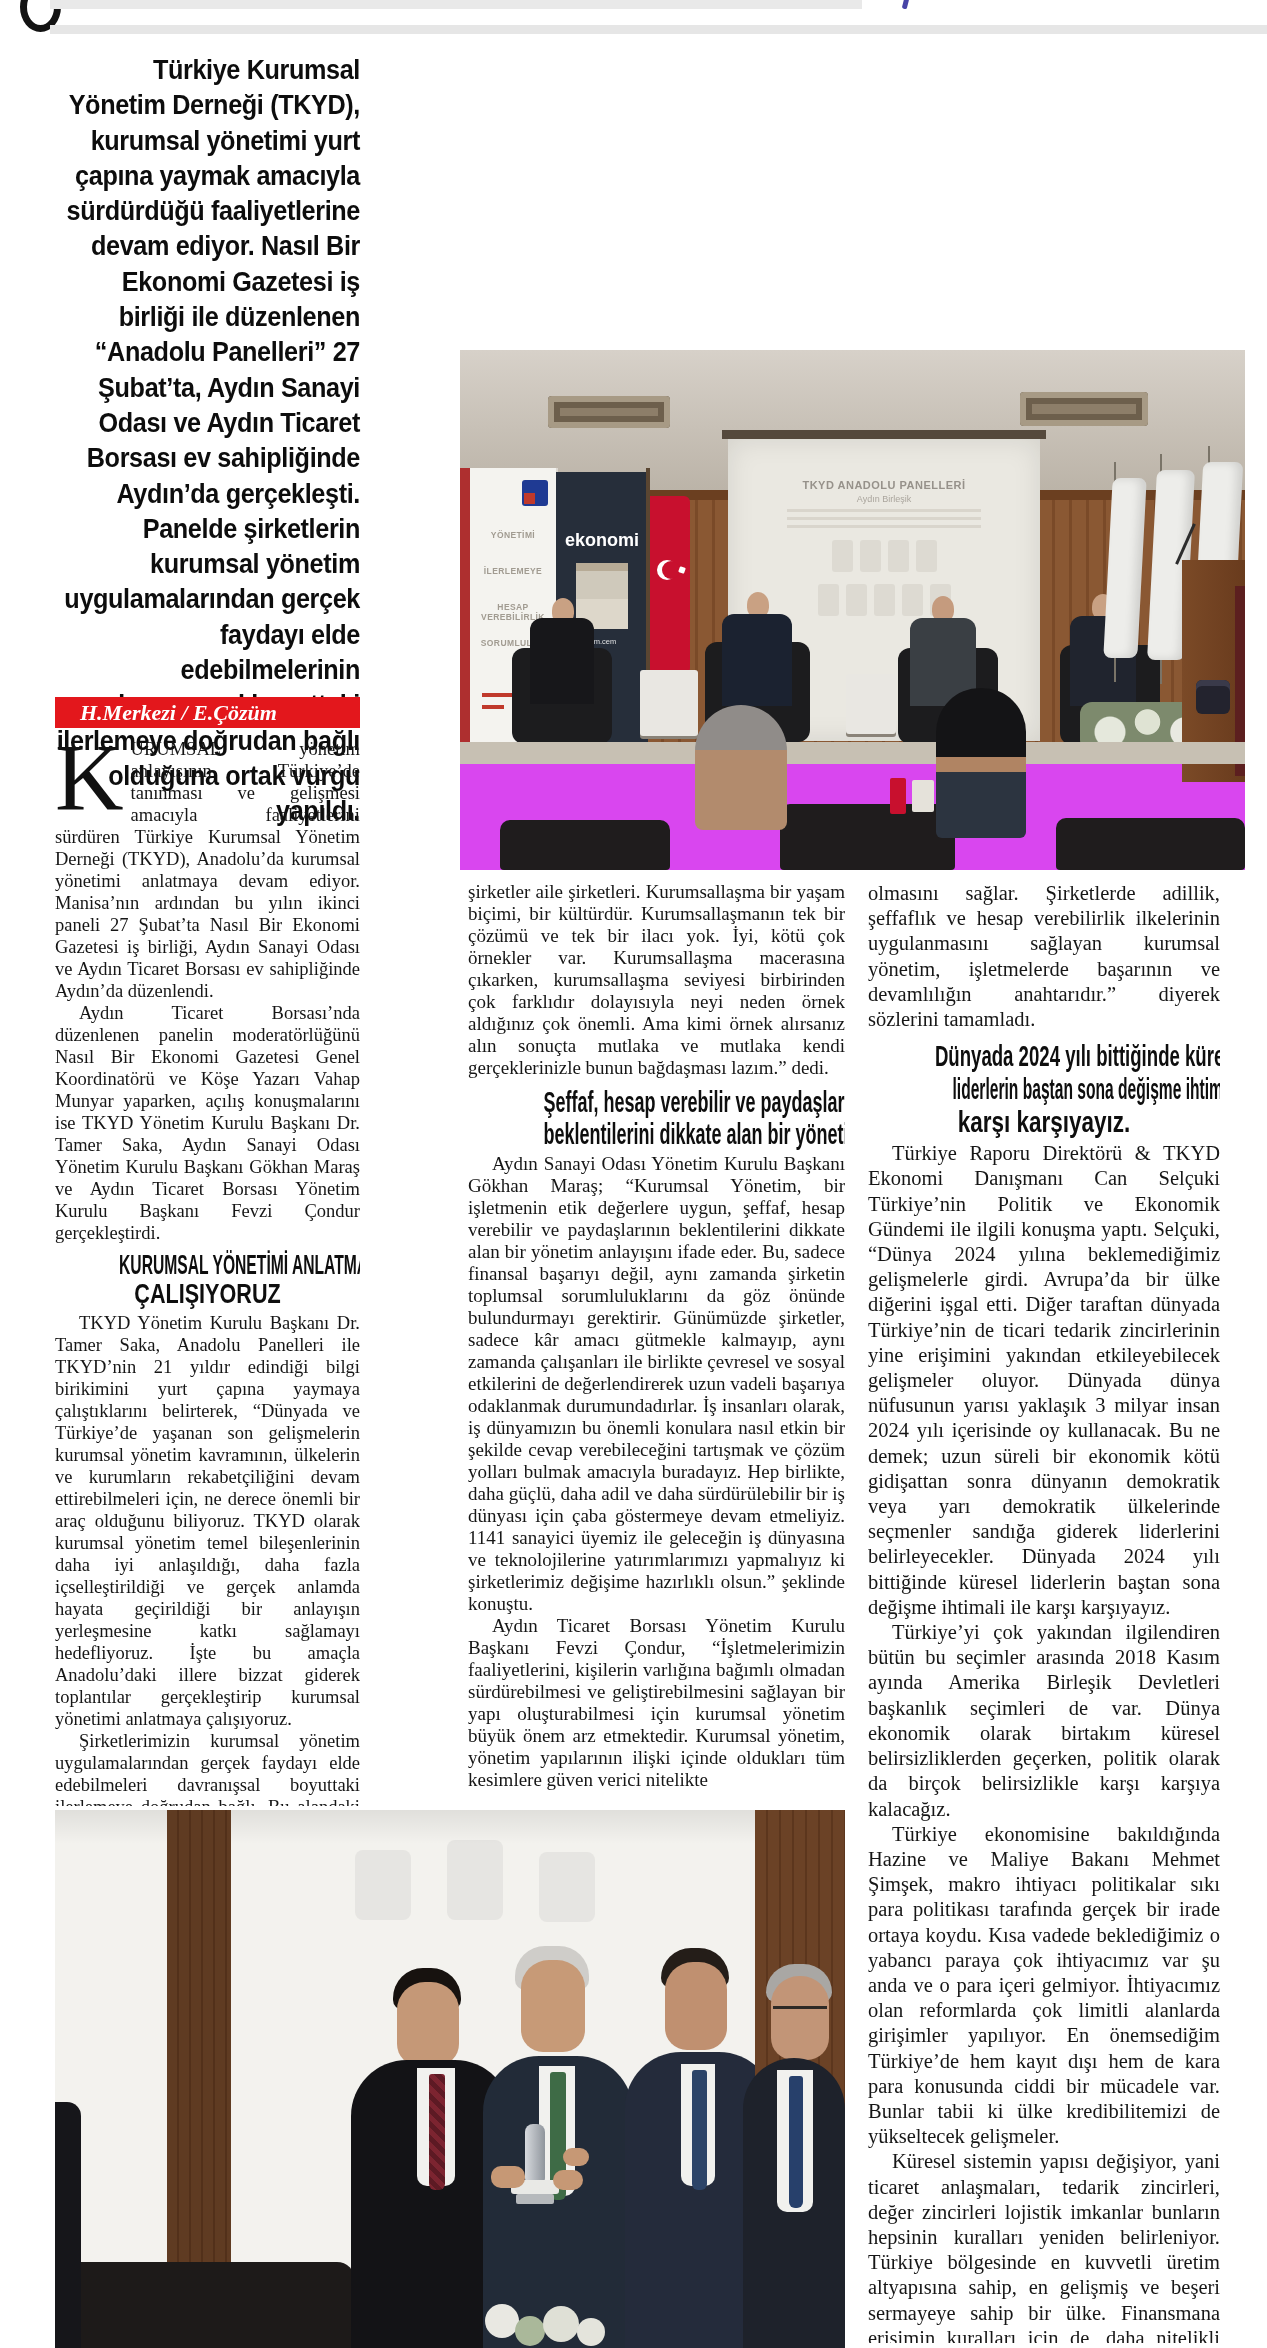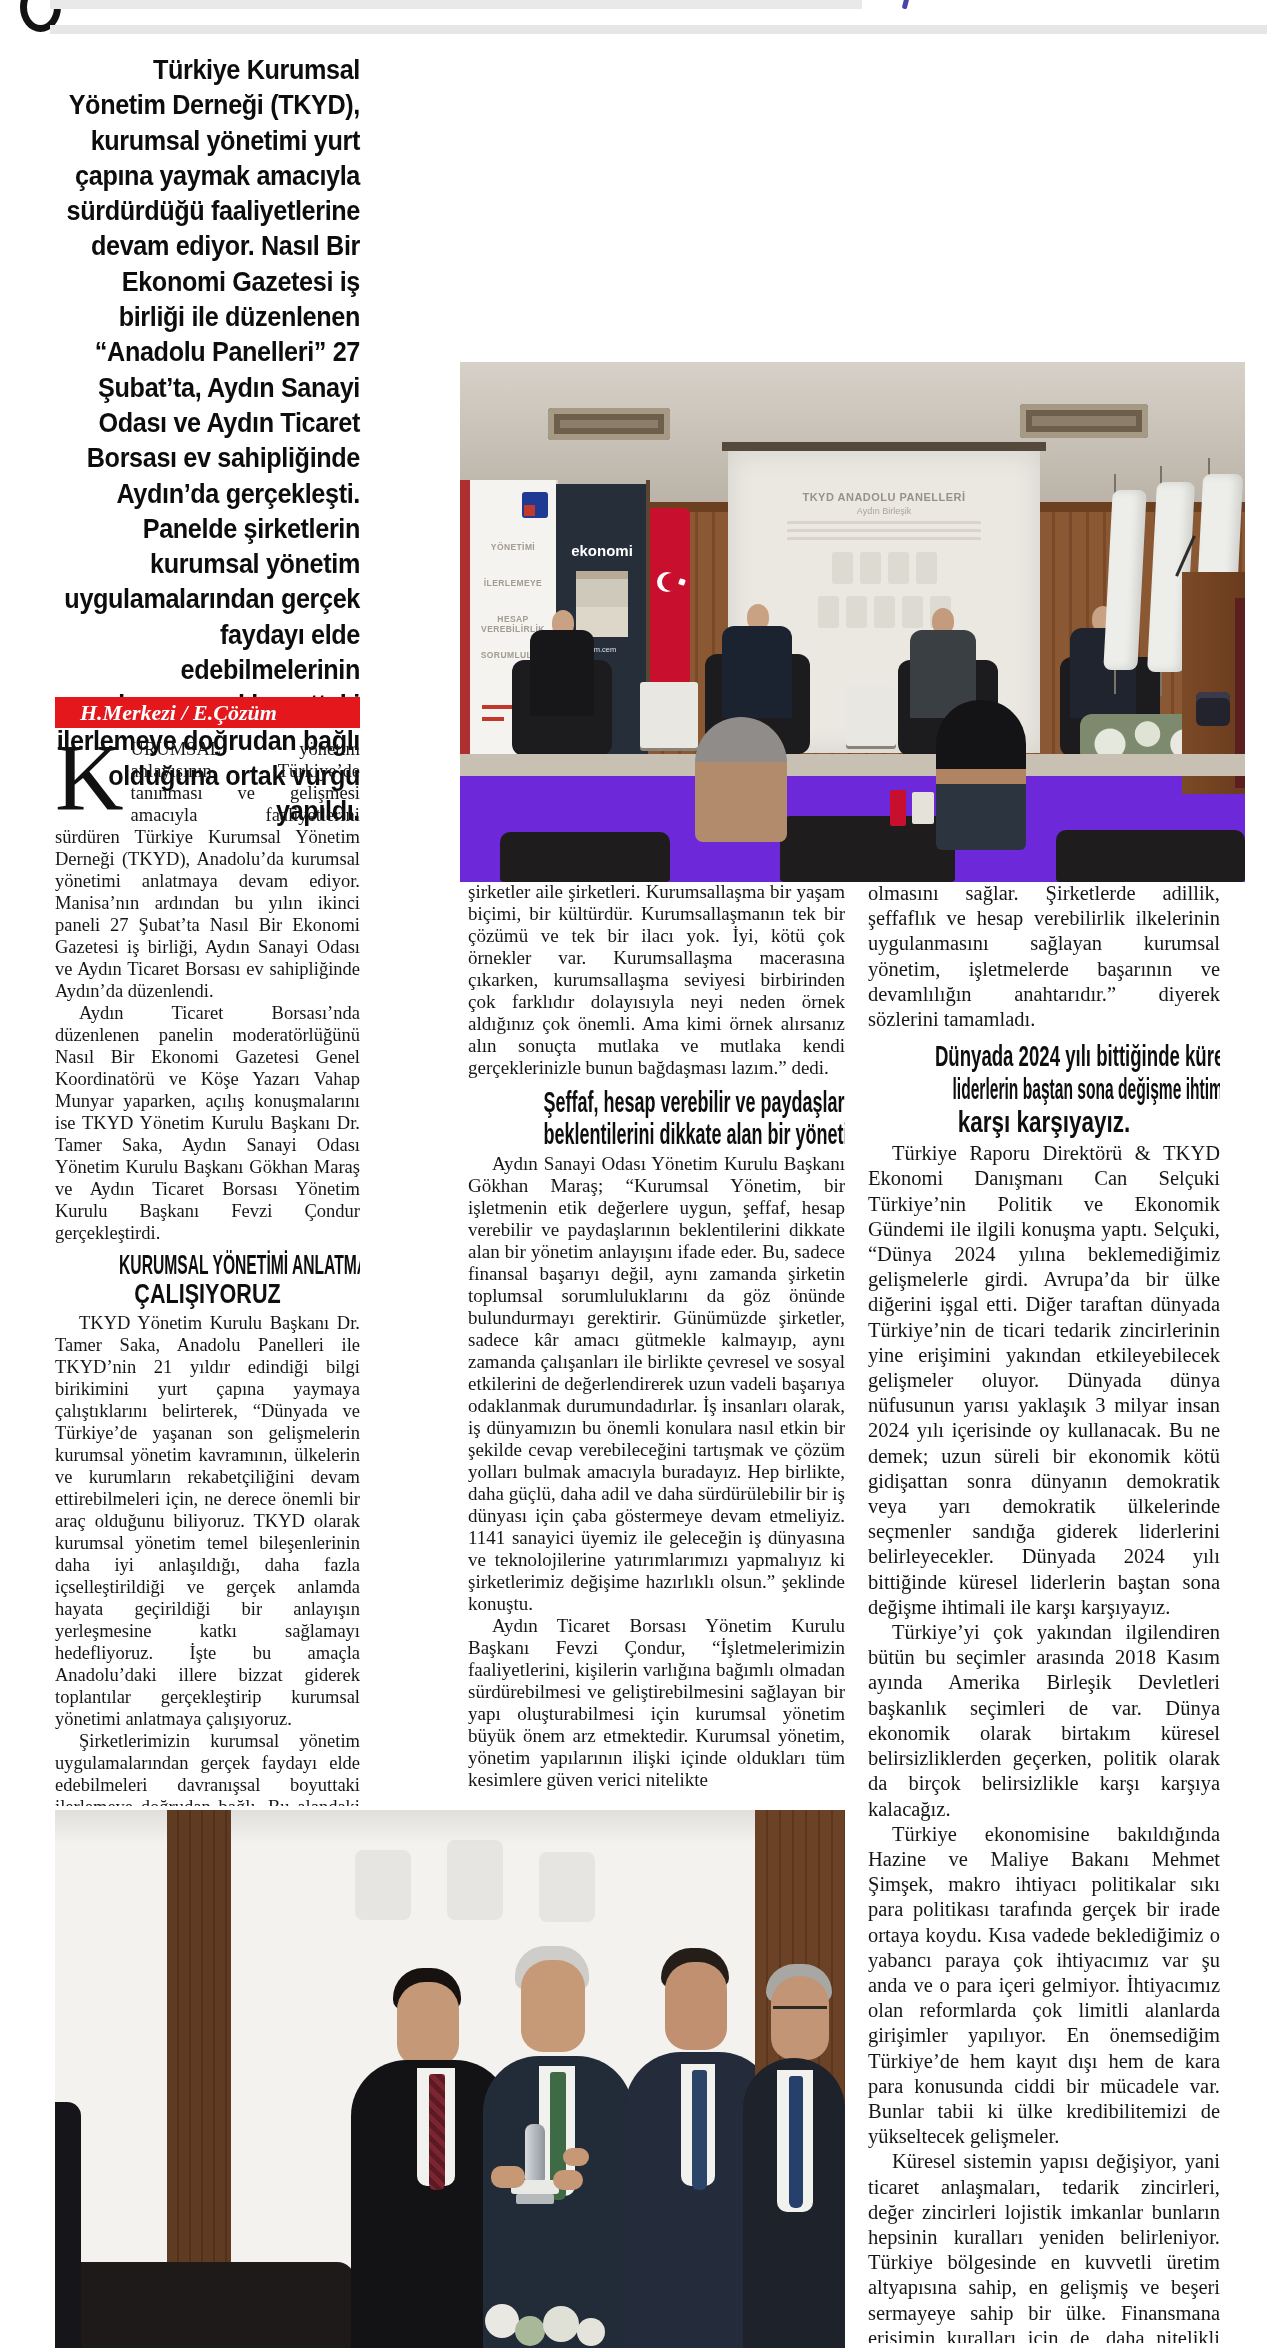--- a/index.html
+++ b/index.html
@@ -41,21 +41,21 @@
   .dropcap{float:left;font-size:95px;line-height:72px;margin:4px 7px 0 0;color:#111}
   .subhead{margin:7px 0 3px;text-align:center;font-family:"Liberation Sans",sans-serif;font-weight:bold;color:#0e0e0e}
   #col1 .subhead{font-size:27px;line-height:29px}
   #col2 .subhead{font-size:30px;line-height:32px}
   #col3 .subhead{font-size:30px;line-height:33px}
   .shl{display:block;white-space:nowrap;transform-origin:50% 50%}
   .s52{transform:scaleX(.52)} .s58{transform:scaleX(.58)} .s60{transform:scaleX(.60)}
   .s62{transform:scaleX(.62)} .s75{transform:scaleX(.75)} .s80{transform:scaleX(.80)}
 
   
-  #photo1{left:460px;top:362px;width:785px;height:520px;background:#6d28d9;overflow:hidden}
+  #photo1{left:460px;top:350px;width:785px;height:520px;background:#d946ef;overflow:hidden}
   #photo1 .ceiling{left:0;top:0;width:785px;height:152px;background:linear-gradient(#d7d1c9,#b9b1a5)}
   #photo1 .vent{background:#8d7e69;border-radius:4px;box-shadow:inset 0 0 0 6px #a79a85,inset 0 0 0 12px #6d5f4c}
   #photo1 .vent.v1{left:88px;top:46px;width:122px;height:32px}
   #photo1 .vent.v2{left:560px;top:42px;width:128px;height:34px}
   #photo1 .woodwall{left:0;top:140px;width:785px;height:268px;
       background:repeating-linear-gradient(90deg,#8a5833 0 14px,#7a4a28 14px 17px)}
   #photo1 .wallbeam{left:0;top:140px;width:785px;height:10px;background:#6b3f20}
   #photo1 .screencase{left:262px;top:80px;width:324px;height:9px;background:#55493c}
   #photo1 .screen{left:268px;top:89px;width:312px;height:302px;background:#eae8e1;
       box-shadow:inset 0 0 28px rgba(0,0,0,.10);text-align:center}
@@ -66,21 +66,21 @@
   #photo1 .sc-row{display:flex;justify-content:center;gap:7px;margin-top:12px}
   #photo1 .sc-thumb{width:21px;height:32px;background:#dcd8d0;border-radius:3px;opacity:.9}
   #photo1 .redEdge{left:0;top:118px;width:10px;height:292px;background:#ae2f2f}
   #photo1 .bannerTKYD{left:10px;top:118px;width:86px;height:292px;background:#f4f3ef;border-right:2px solid #dcd8d1}
   #photo1 .tkydLogo{position:absolute;right:8px;top:12px;width:26px;height:26px;background:#1f3a93;border-radius:3px}
   #photo1 .tkydLogo i{position:absolute;left:2px;bottom:2px;width:11px;height:11px;background:#c0392b;display:block}
   #photo1 .bw{position:absolute;left:0;width:100%;text-align:center;font-family:"Liberation Sans",sans-serif;
       font-size:8.5px;font-weight:bold;color:#a19b91;letter-spacing:.4px}
   #photo1 .bRed{position:absolute;left:12px;width:34px;height:4px;background:#c0392b}
   #photo1 .bannerEko{left:96px;top:122px;width:92px;height:288px;background:#262e3a;text-align:center}
-  #photo1 .ekoLabel{margin-top:58px;color:#fff;font-family:"Liberation Sans",sans-serif;font-weight:bold;font-size:15px}
+  #photo1 .ekoLabel{margin-top:58px;color:#fff;font-family:"Liberation Sans",sans-serif;font-weight:bold;font-size:18px}
   #photo1 .ekoThumb{margin:12px auto 0;width:52px;height:66px;background:#cfc9bb;
       box-shadow:inset 0 8px 0 #b7ab96,inset 0 -30px 0 #ddd7ca}
   #photo1 .ekoUrl{margin-top:8px;color:rgba(255,255,255,.85);font-family:"Liberation Sans",sans-serif;font-size:7.5px}
   #photo1 .flagpole{left:186px;top:118px;width:4px;height:262px;background:#5a4632}
   #photo1 .tflag{left:190px;top:146px;width:40px;height:178px;background:#c8102e;border-radius:0 6px 6px 0}
   #photo1 .crescent{position:absolute;left:7px;top:64px;width:20px;height:20px;border-radius:50%;background:#fff}
   #photo1 .crescent i{position:absolute;left:5px;top:1px;width:18px;height:18px;border-radius:50%;background:#c8102e;display:block}
   #photo1 .star{position:absolute;left:29px;top:71px;width:6px;height:6px;background:#fff;border-radius:1px;transform:rotate(20deg)}
   #photo1 .chair{position:absolute;background:#1c1c1e;border-radius:12px}
   #photo1 .head{position:absolute;width:22px;height:26px;border-radius:50% 50% 40% 40%;background:#c9a183}

